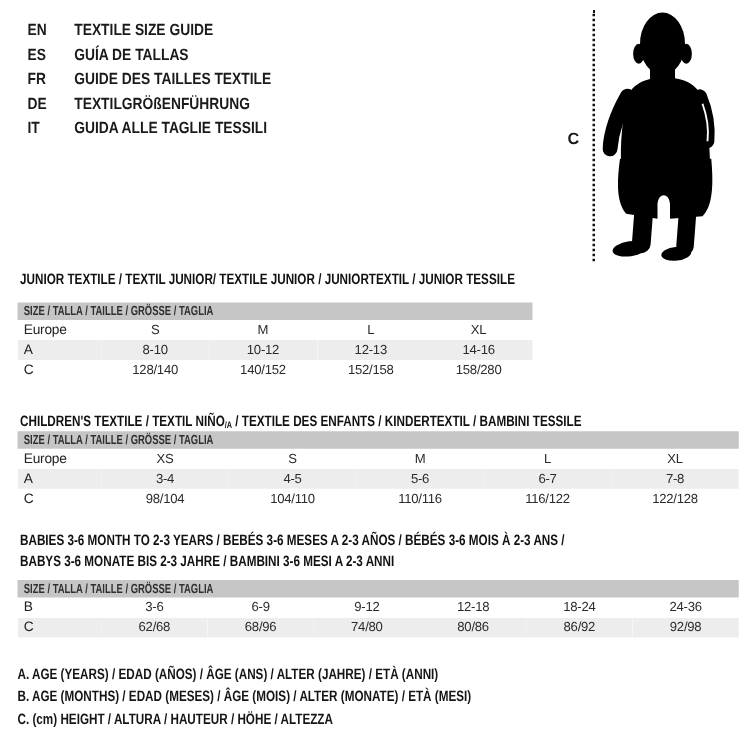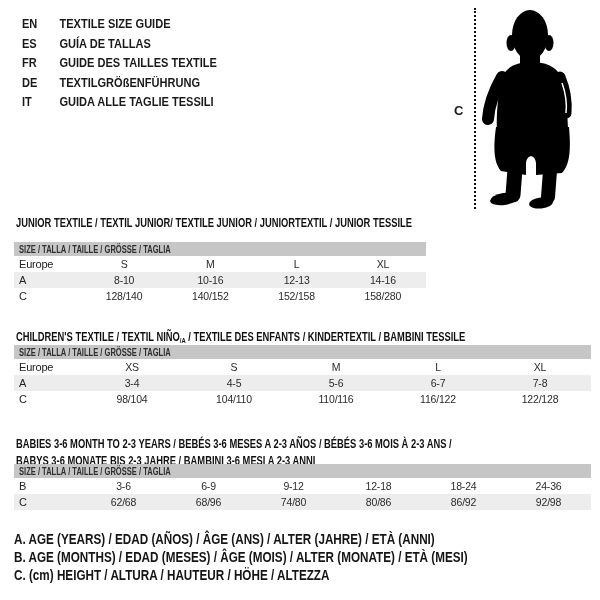--- a/index.html
+++ b/index.html
@@ -39,25 +39,25 @@
   table.sizes td:first-child{text-align:left;padding-left:5px;width:62px;font-size:11px;color:#222;}
   table.sizes tr:nth-child(even){background:#ededed;}
   #junior-table{top:256px;width:412px;}
   #junior-bar{top:242px;width:412px;}
   #junior-title{top:216px;}
   #children-table{top:359px;width:577px;}
   #children-bar{top:345px;width:577px;}
   #children-title{top:330px;}
   #babies-table{top:478px;width:577px;}
   #babies-bar{top:464px;width:577px;}
-  #babies-title{top:424px;margin-top:12px;}
+  #babies-title{top:424px;}
 
   
   #notes{left:14px;top:530px;}
-  .note-line{font-weight:bold;font-size:15px;line-height:18px;color:#151515;text-decoration:underline;}
+  .note-line{font-weight:bold;font-size:12px;line-height:18px;color:#151515;text-decoration:underline;}
 </style>
 </head>
 <body>
 
 <div id="canvas">
 
   <div id="lang-block" class="abs">
     <div class="cond85">
       <div class="lang-row">
         <span class="lang-code">EN</span>
@@ -115,21 +115,21 @@
         <tr>
           <td>Europe</td>
           <td>S</td>
           <td>M</td>
           <td>L</td>
           <td>XL</td>
         </tr>
         <tr>
           <td>A</td>
           <td>8-10</td>
-          <td>10-16</td>
+          <td>10-12</td>
           <td>12-13</td>
           <td>14-16</td>
         </tr>
         <tr>
           <td>C</td>
           <td>128/140</td>
           <td>140/152</td>
           <td>152/158</td>
           <td>158/280</td>
         </tr>

